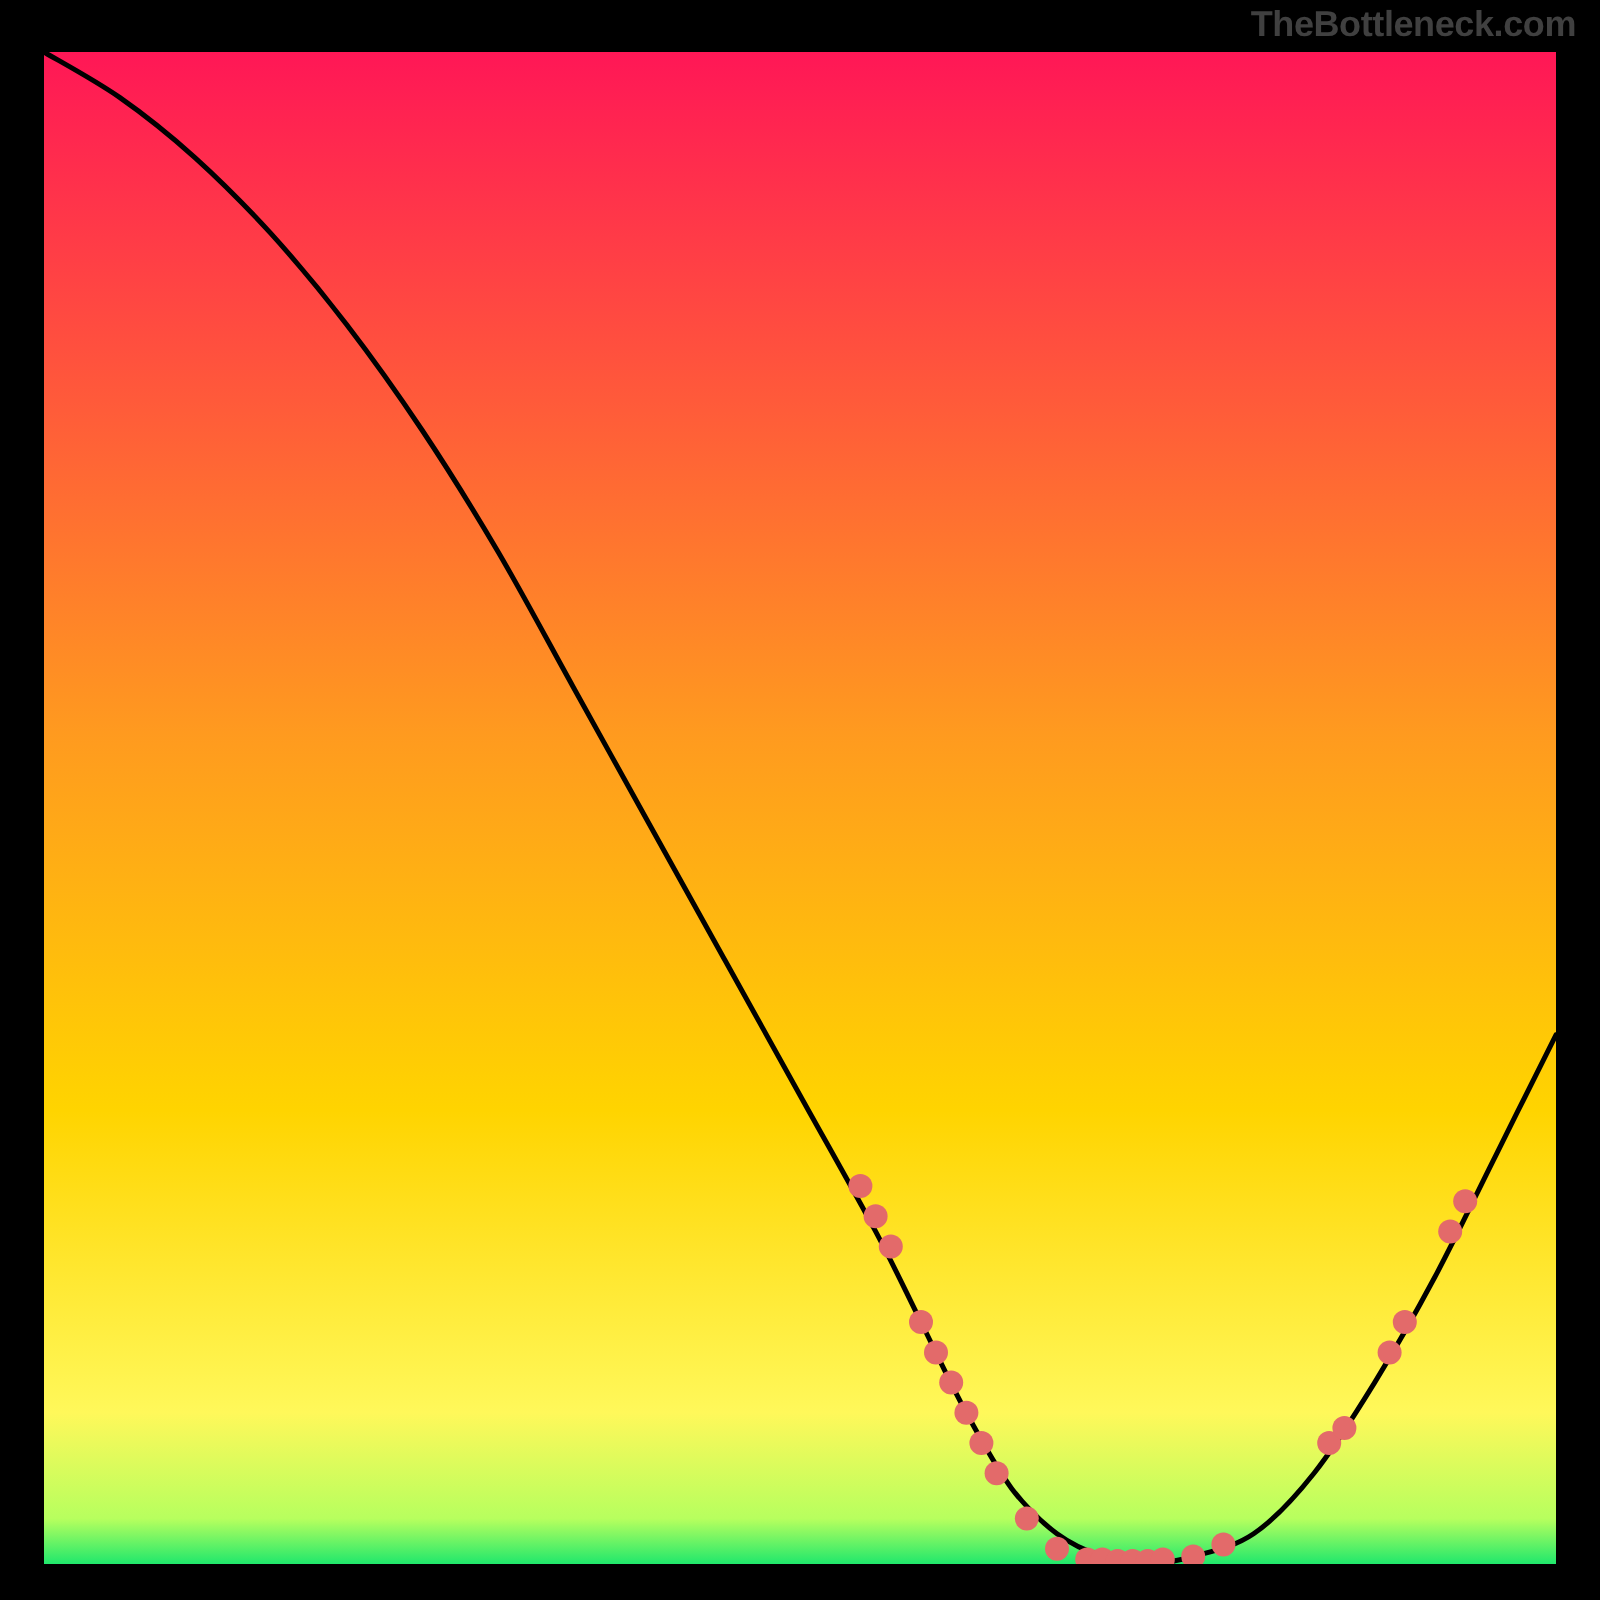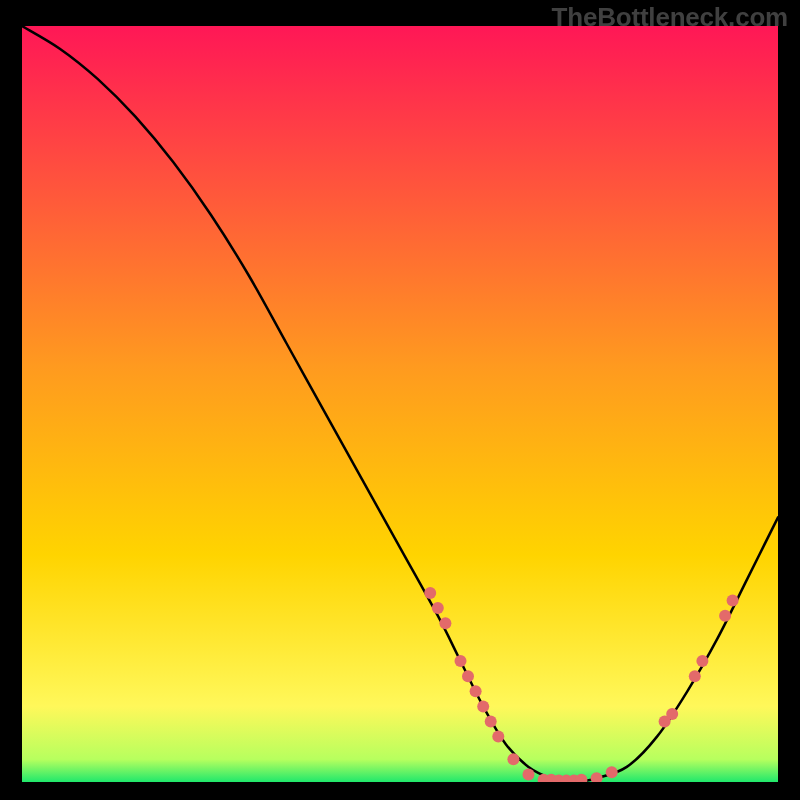--- a/index.html
+++ b/index.html
@@ -15,21 +15,21 @@
     position: relative;
     width: 800px;
     height: 800px;
     background: #000;
   }
   .watermark {
     position: absolute;
     top: 2px;
     right: 12px;
     color: #404040;
-    font-size: 26px;
+    font-size: 18px;
     font-weight: 600;
     letter-spacing: -0.2px;
   }
   .plot-area {
     position: absolute;
     left: 22px;
     top: 26px;
     width: 756px;
     height: 756px;
   }

